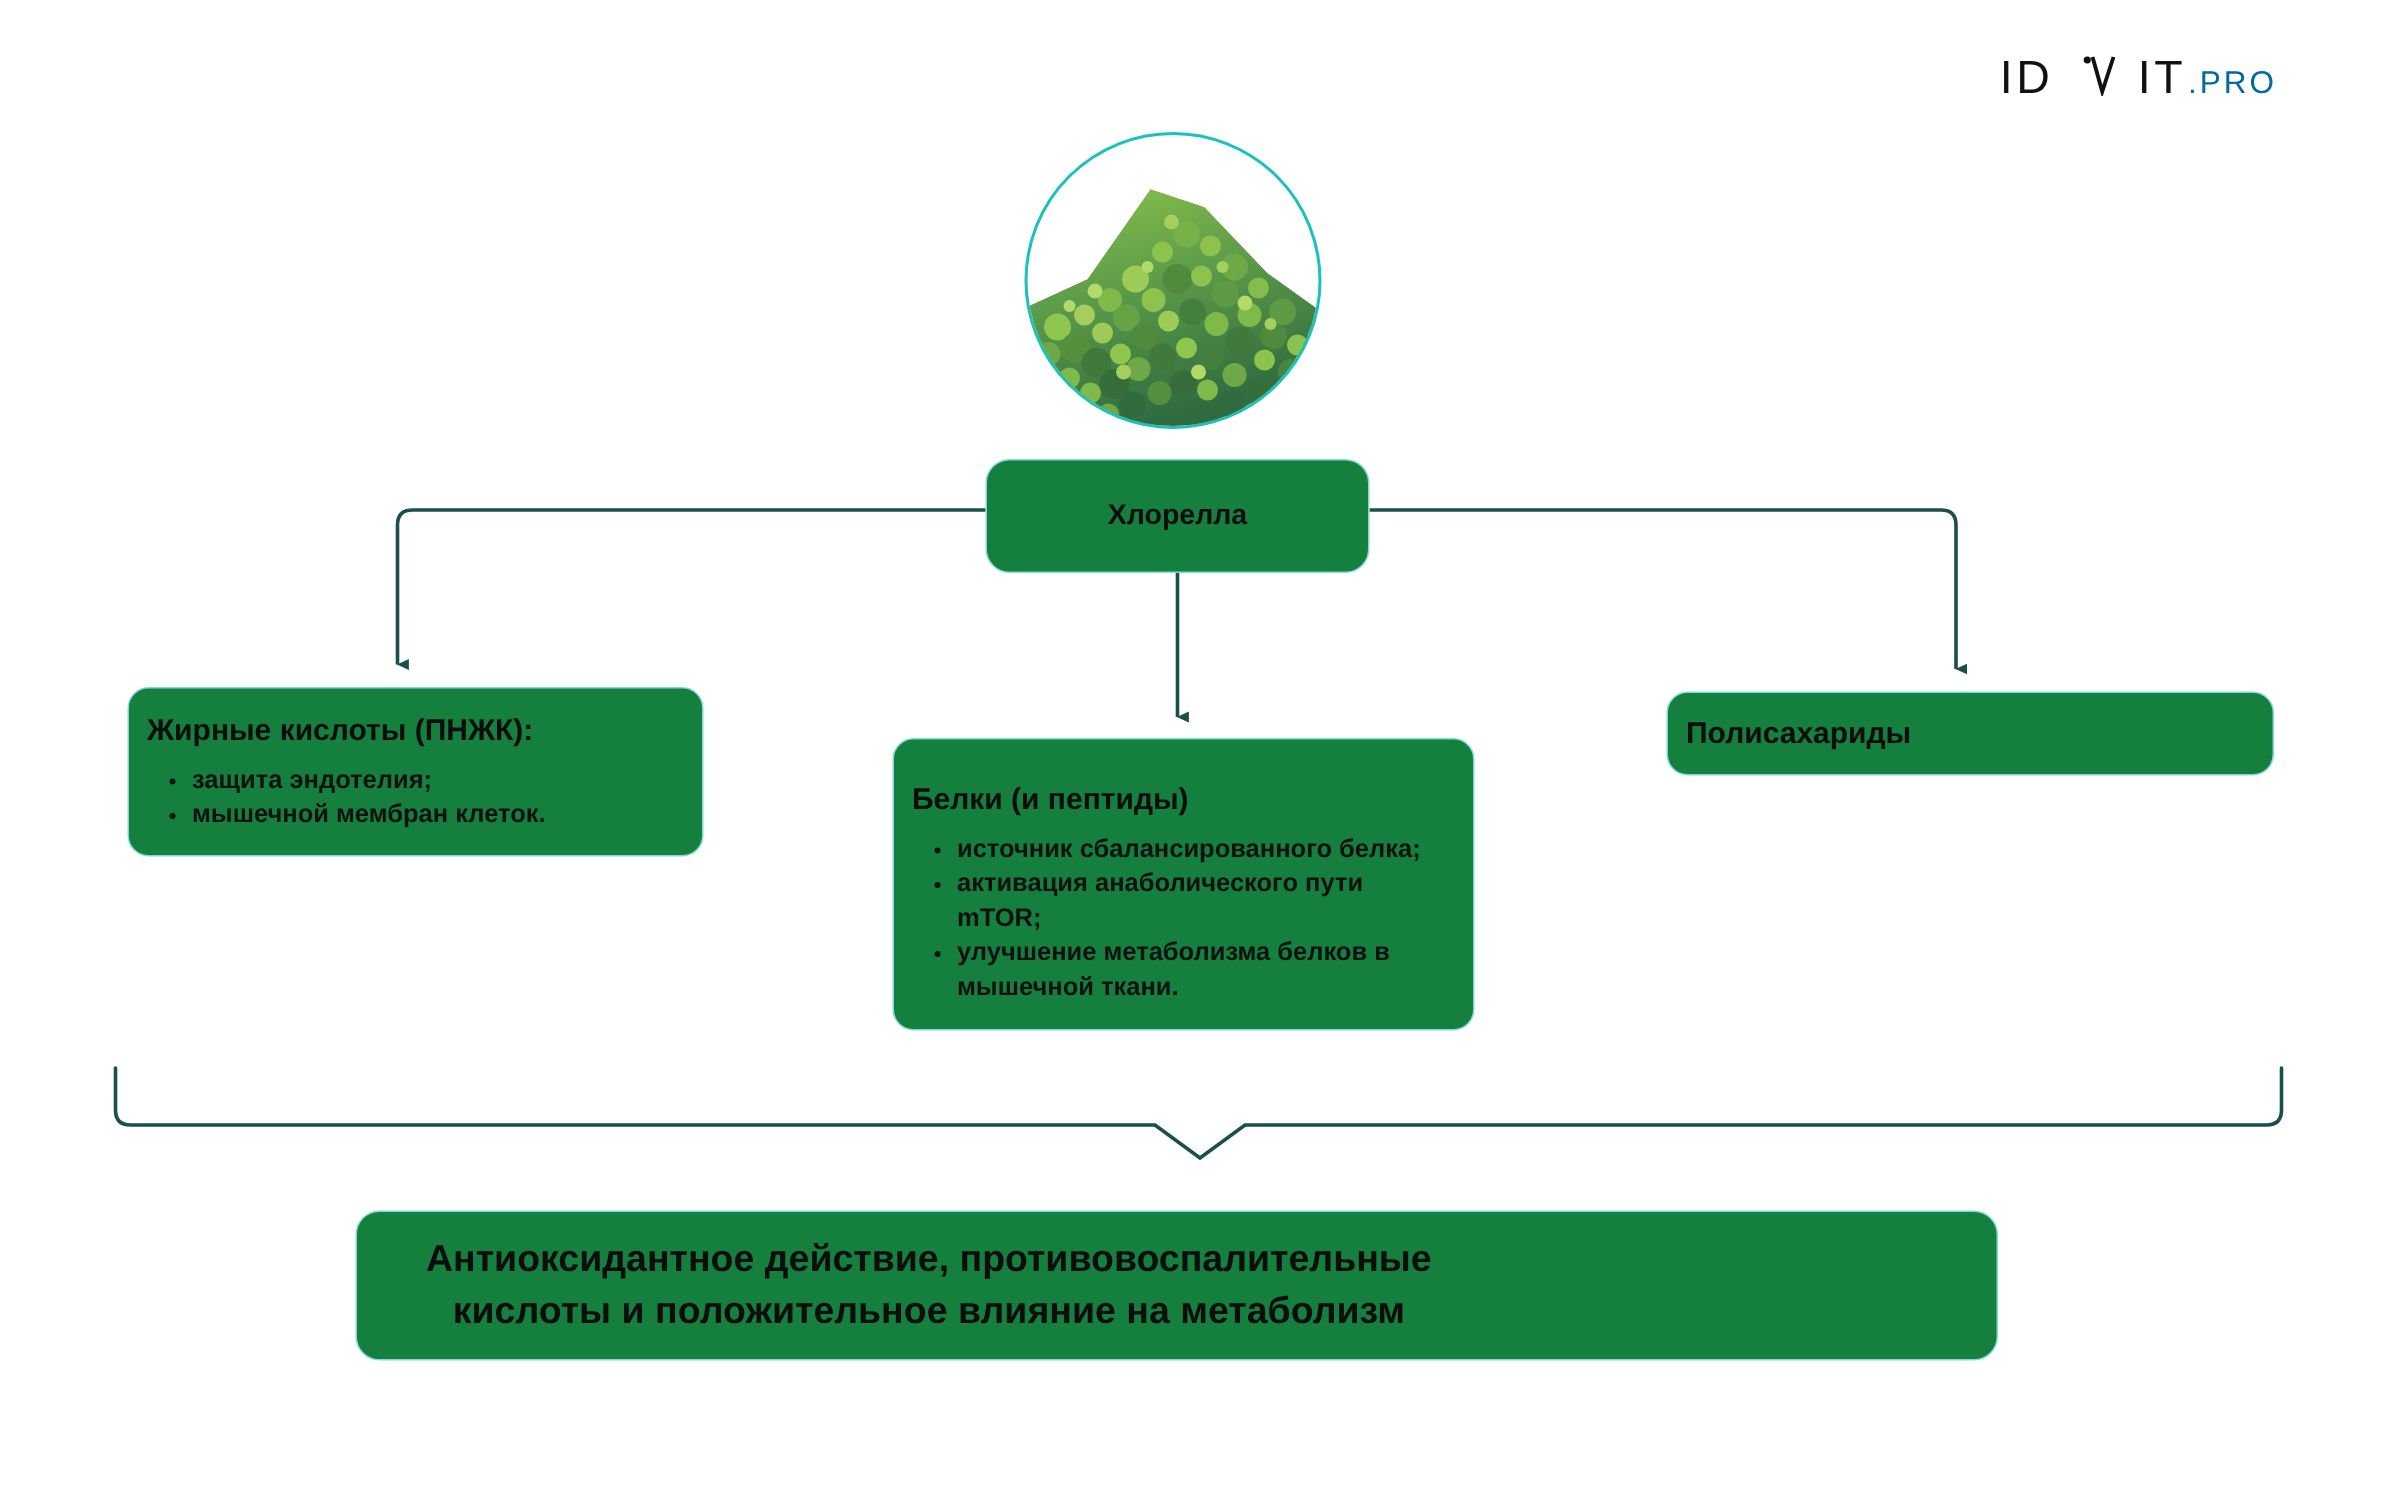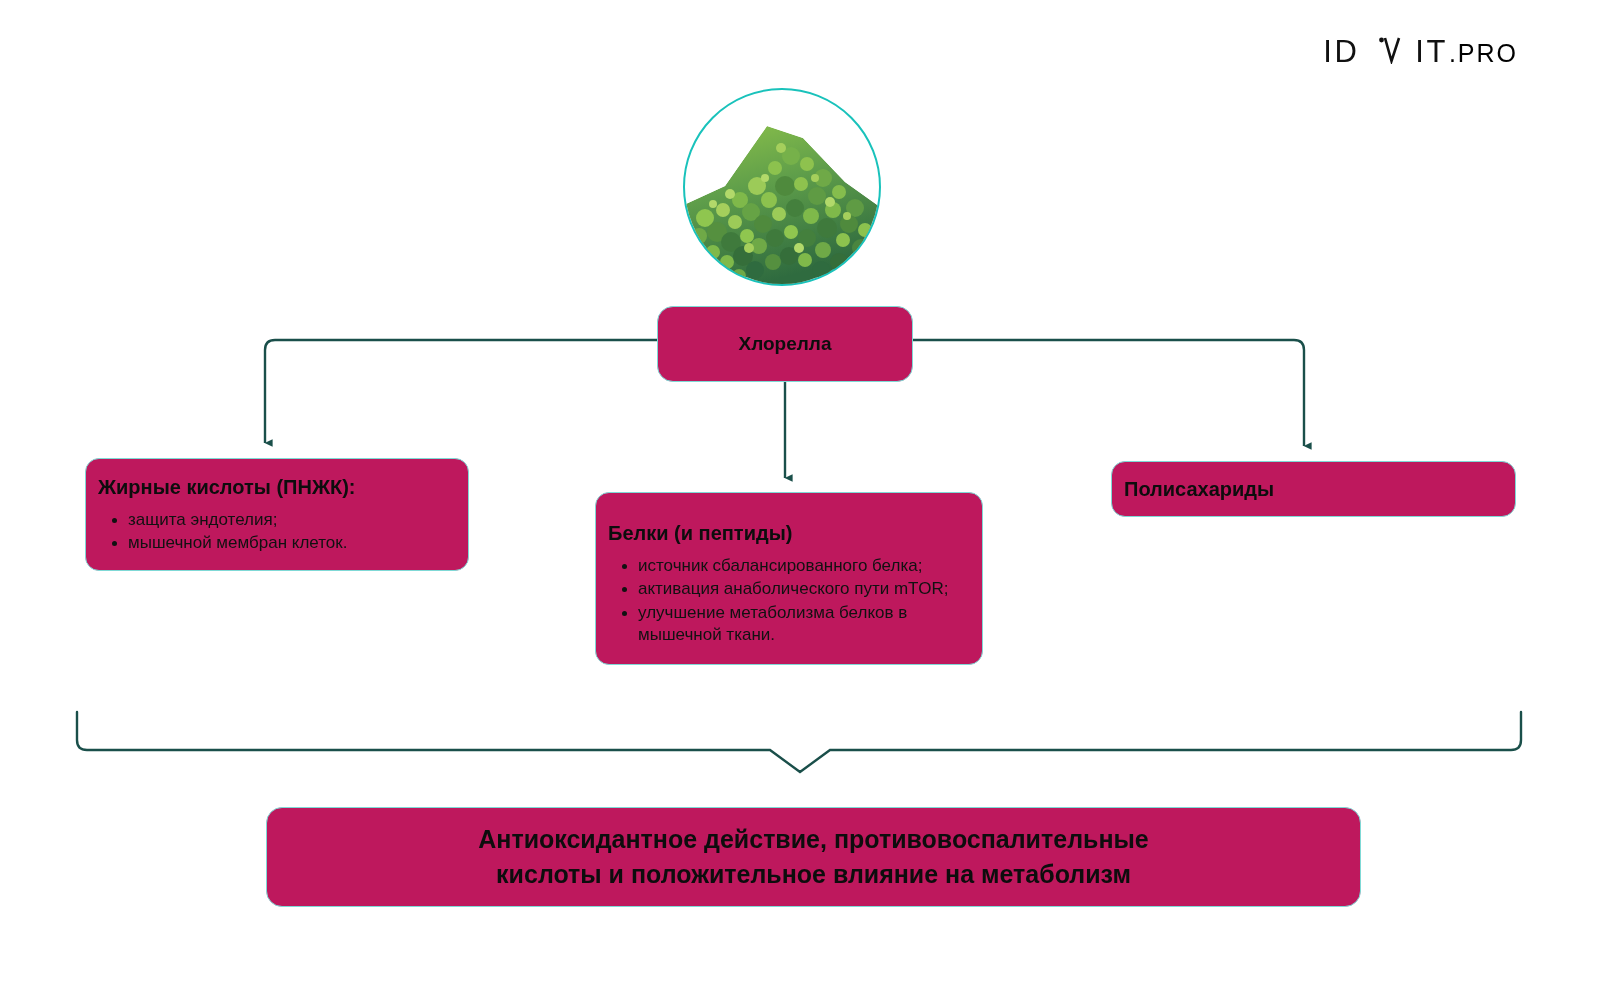--- a/index.html
+++ b/index.html
@@ -36,23 +36,23 @@
     align-items: baseline;
     gap: 16px;
   }
   #logo .logo-v {
     position: relative;
     display: inline-block;
     width: 24px;
   }
   #logo .logo-v svg { position: absolute; left: 0; bottom: -2px; }
   #logo .logo-suffix {
-    font-size: 25px;
+    font-size: 21px;
     letter-spacing: 2px;
-    color: #000000;
+    color: #0369a1;
     margin-left: 1px;
   }
 
   
   #chlorella-circle {
     position: absolute;
     left: 683px;
     top: 88px;
     width: 198px;
     height: 198px;
@@ -60,35 +60,36 @@
     border: 2.5px solid #19c2bb;
     overflow: hidden;
     background: #ffffff;
     box-sizing: border-box;
   }
   #chlorella-circle svg { display: block; }
 
   
   .node {
     position: absolute;
-    background: #be185d;
+    background: #15803d;
     border: 1px solid #7fd9d6;
     border-radius: 14px;
     box-sizing: border-box;
   }
   .node .node-title {
     font-weight: bold;
     font-size: 20px;
     line-height: 1.25;
     color: #0d0d0d;
   }
   .node ul {
     margin: 9px 0 0 0;
     padding-left: 30px;
     list-style: disc;
+    font-weight: bold;
   }
   .node ul li {
     font-size: 17px;
     line-height: 1.32;
     color: #111111;
     margin-bottom: 1px;
   }
   .node ul li::marker { font-size: 15px; }
 
   
@@ -107,22 +108,22 @@
     left: 85px; top: 458px; width: 384px; padding: 16px 16px 14px 12px;
   }
   #node-proteins {
     left: 595px; top: 492px; width: 388px; padding: 28px 14px 16px 12px;
   }
   #node-polysaccharides {
     left: 1111px; top: 461px; width: 405px; padding: 15px 28px 14px 12px;
   }
 
   #node-conclusion {
-    left: 266px; top: 807px; width: 1095px; height: 100px;
-    display: flex; align-items: center; justify-content: center;
+    left: 237px; top: 807px; width: 1095px; height: 100px;
+    display: flex; align-items: center; justify-content: flex-start;
     text-align: center;
     border-radius: 16px;
   }
   #node-conclusion .conclusion-text {
     font-size: 25px;
     font-weight: bold;
     line-height: 1.42;
     color: #0d0d0d;
     padding: 0 46px;
   }

